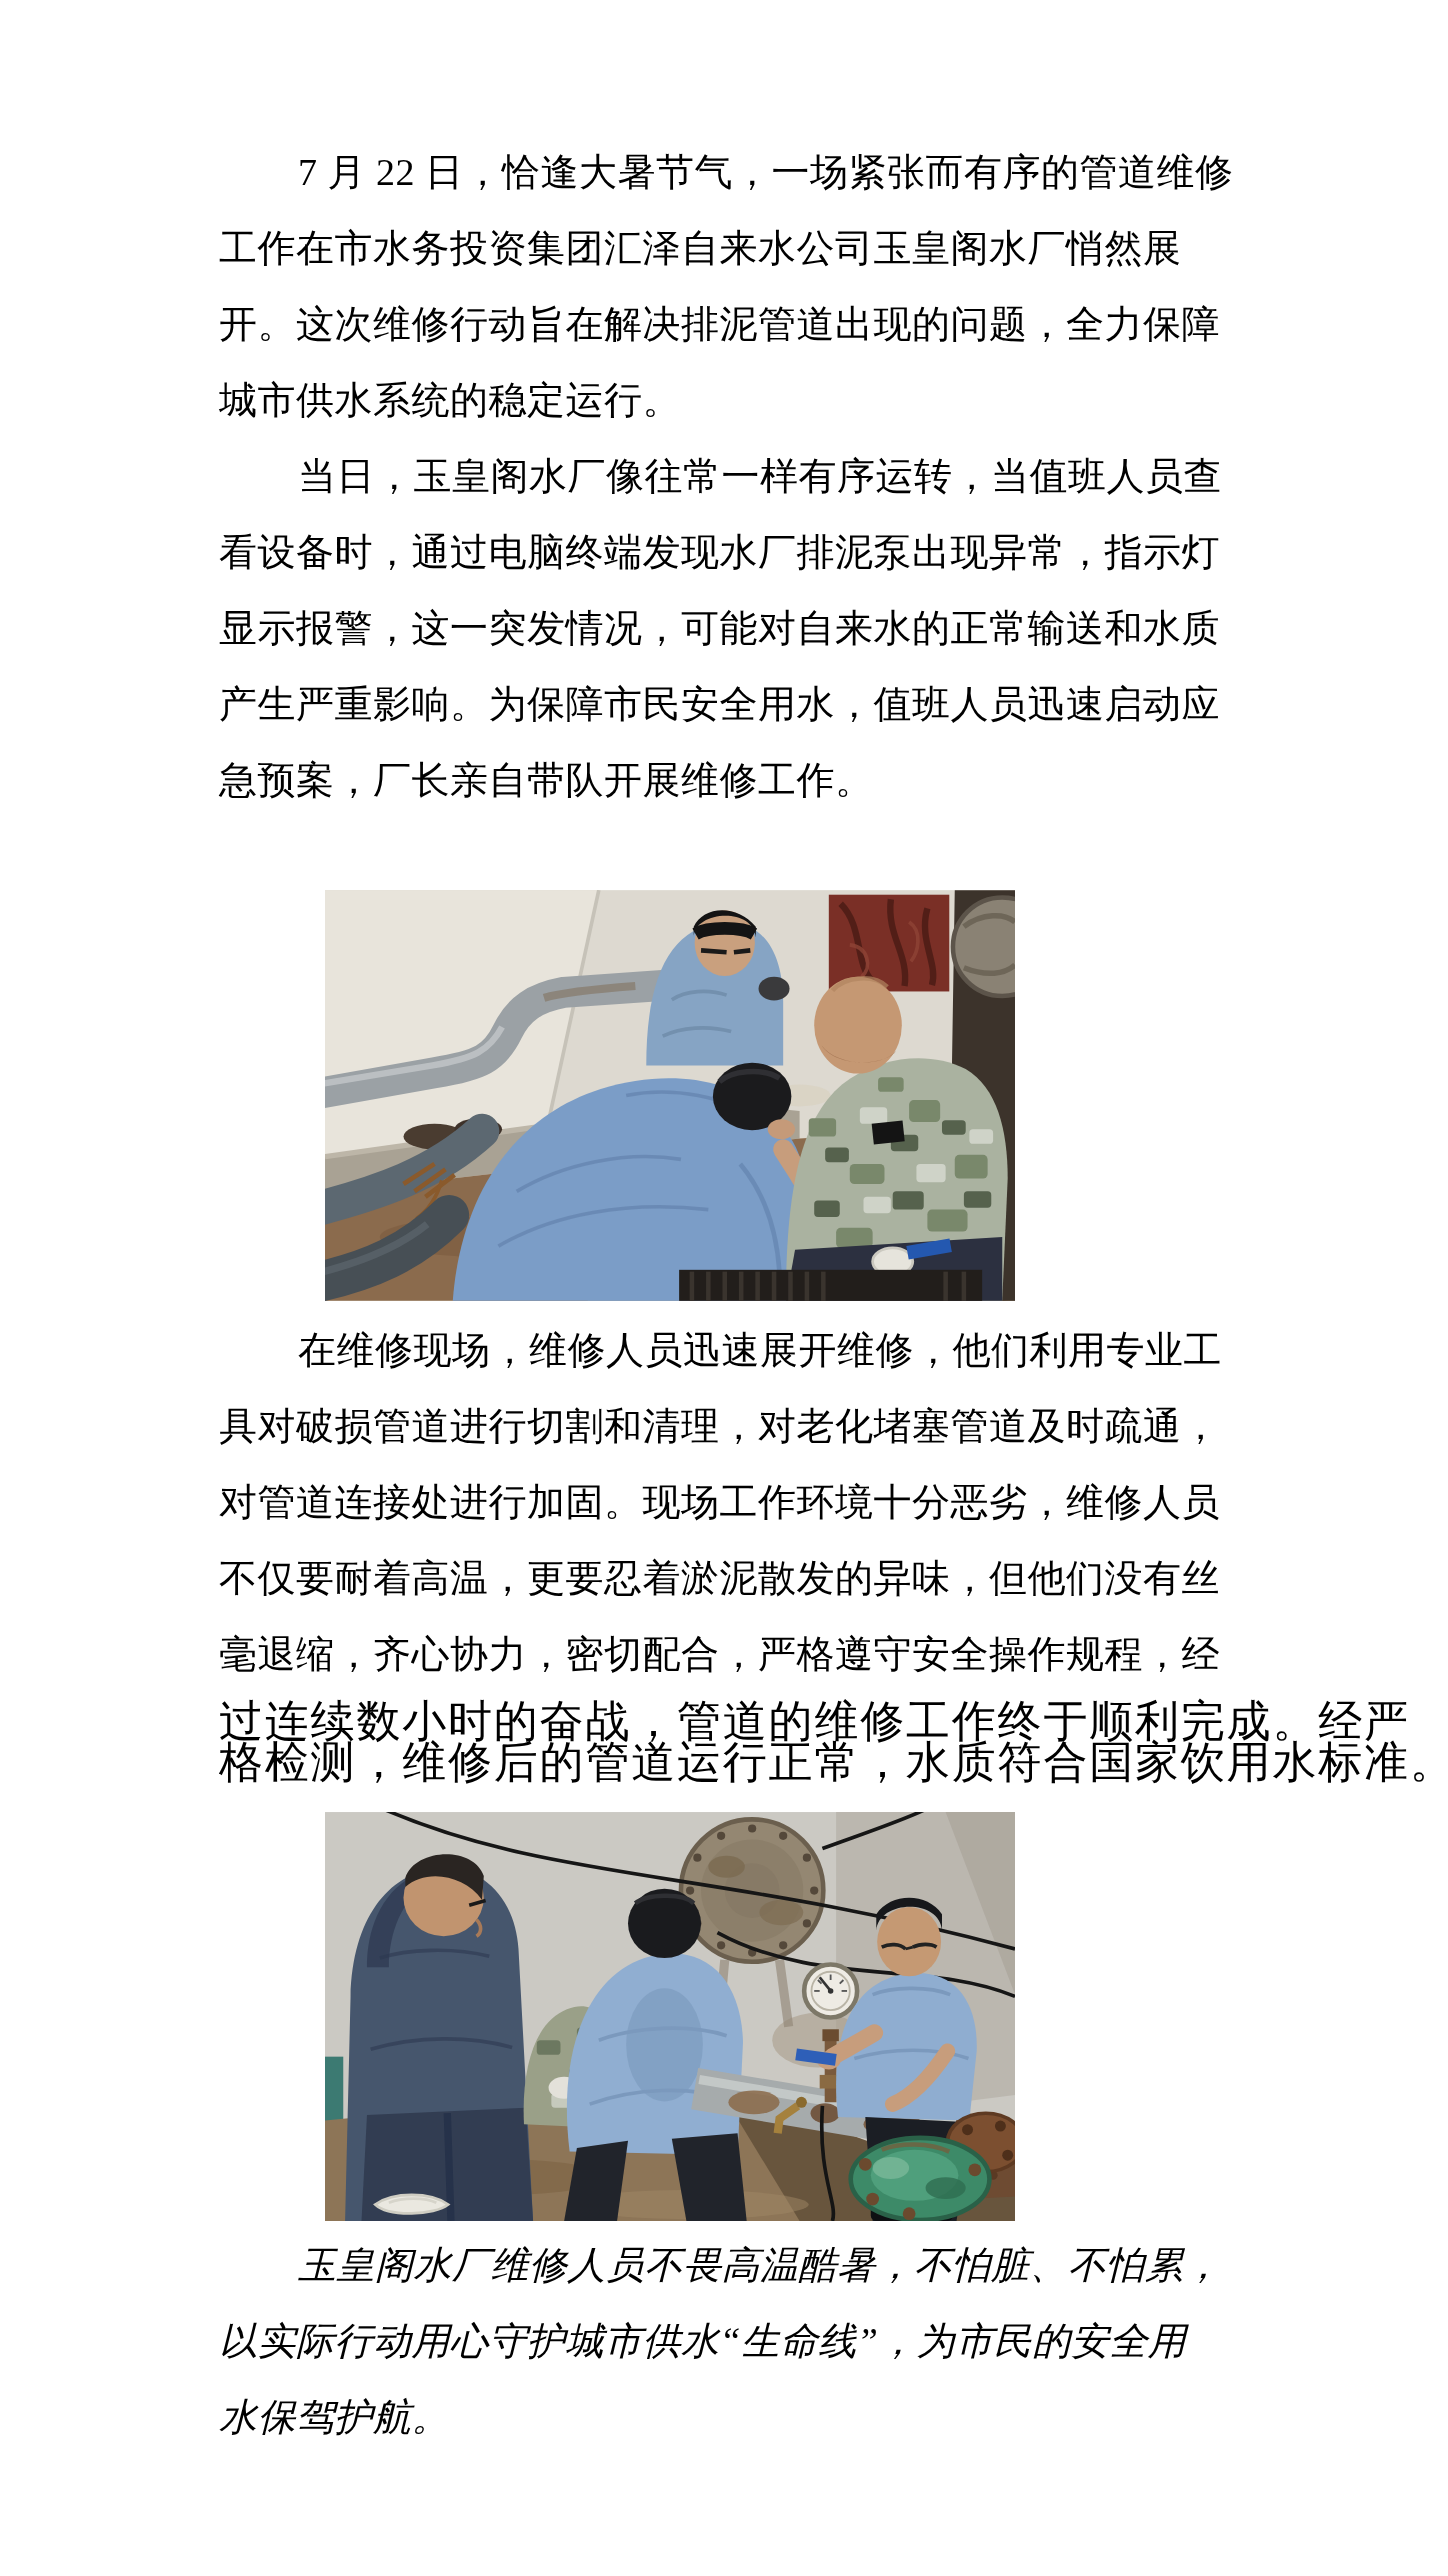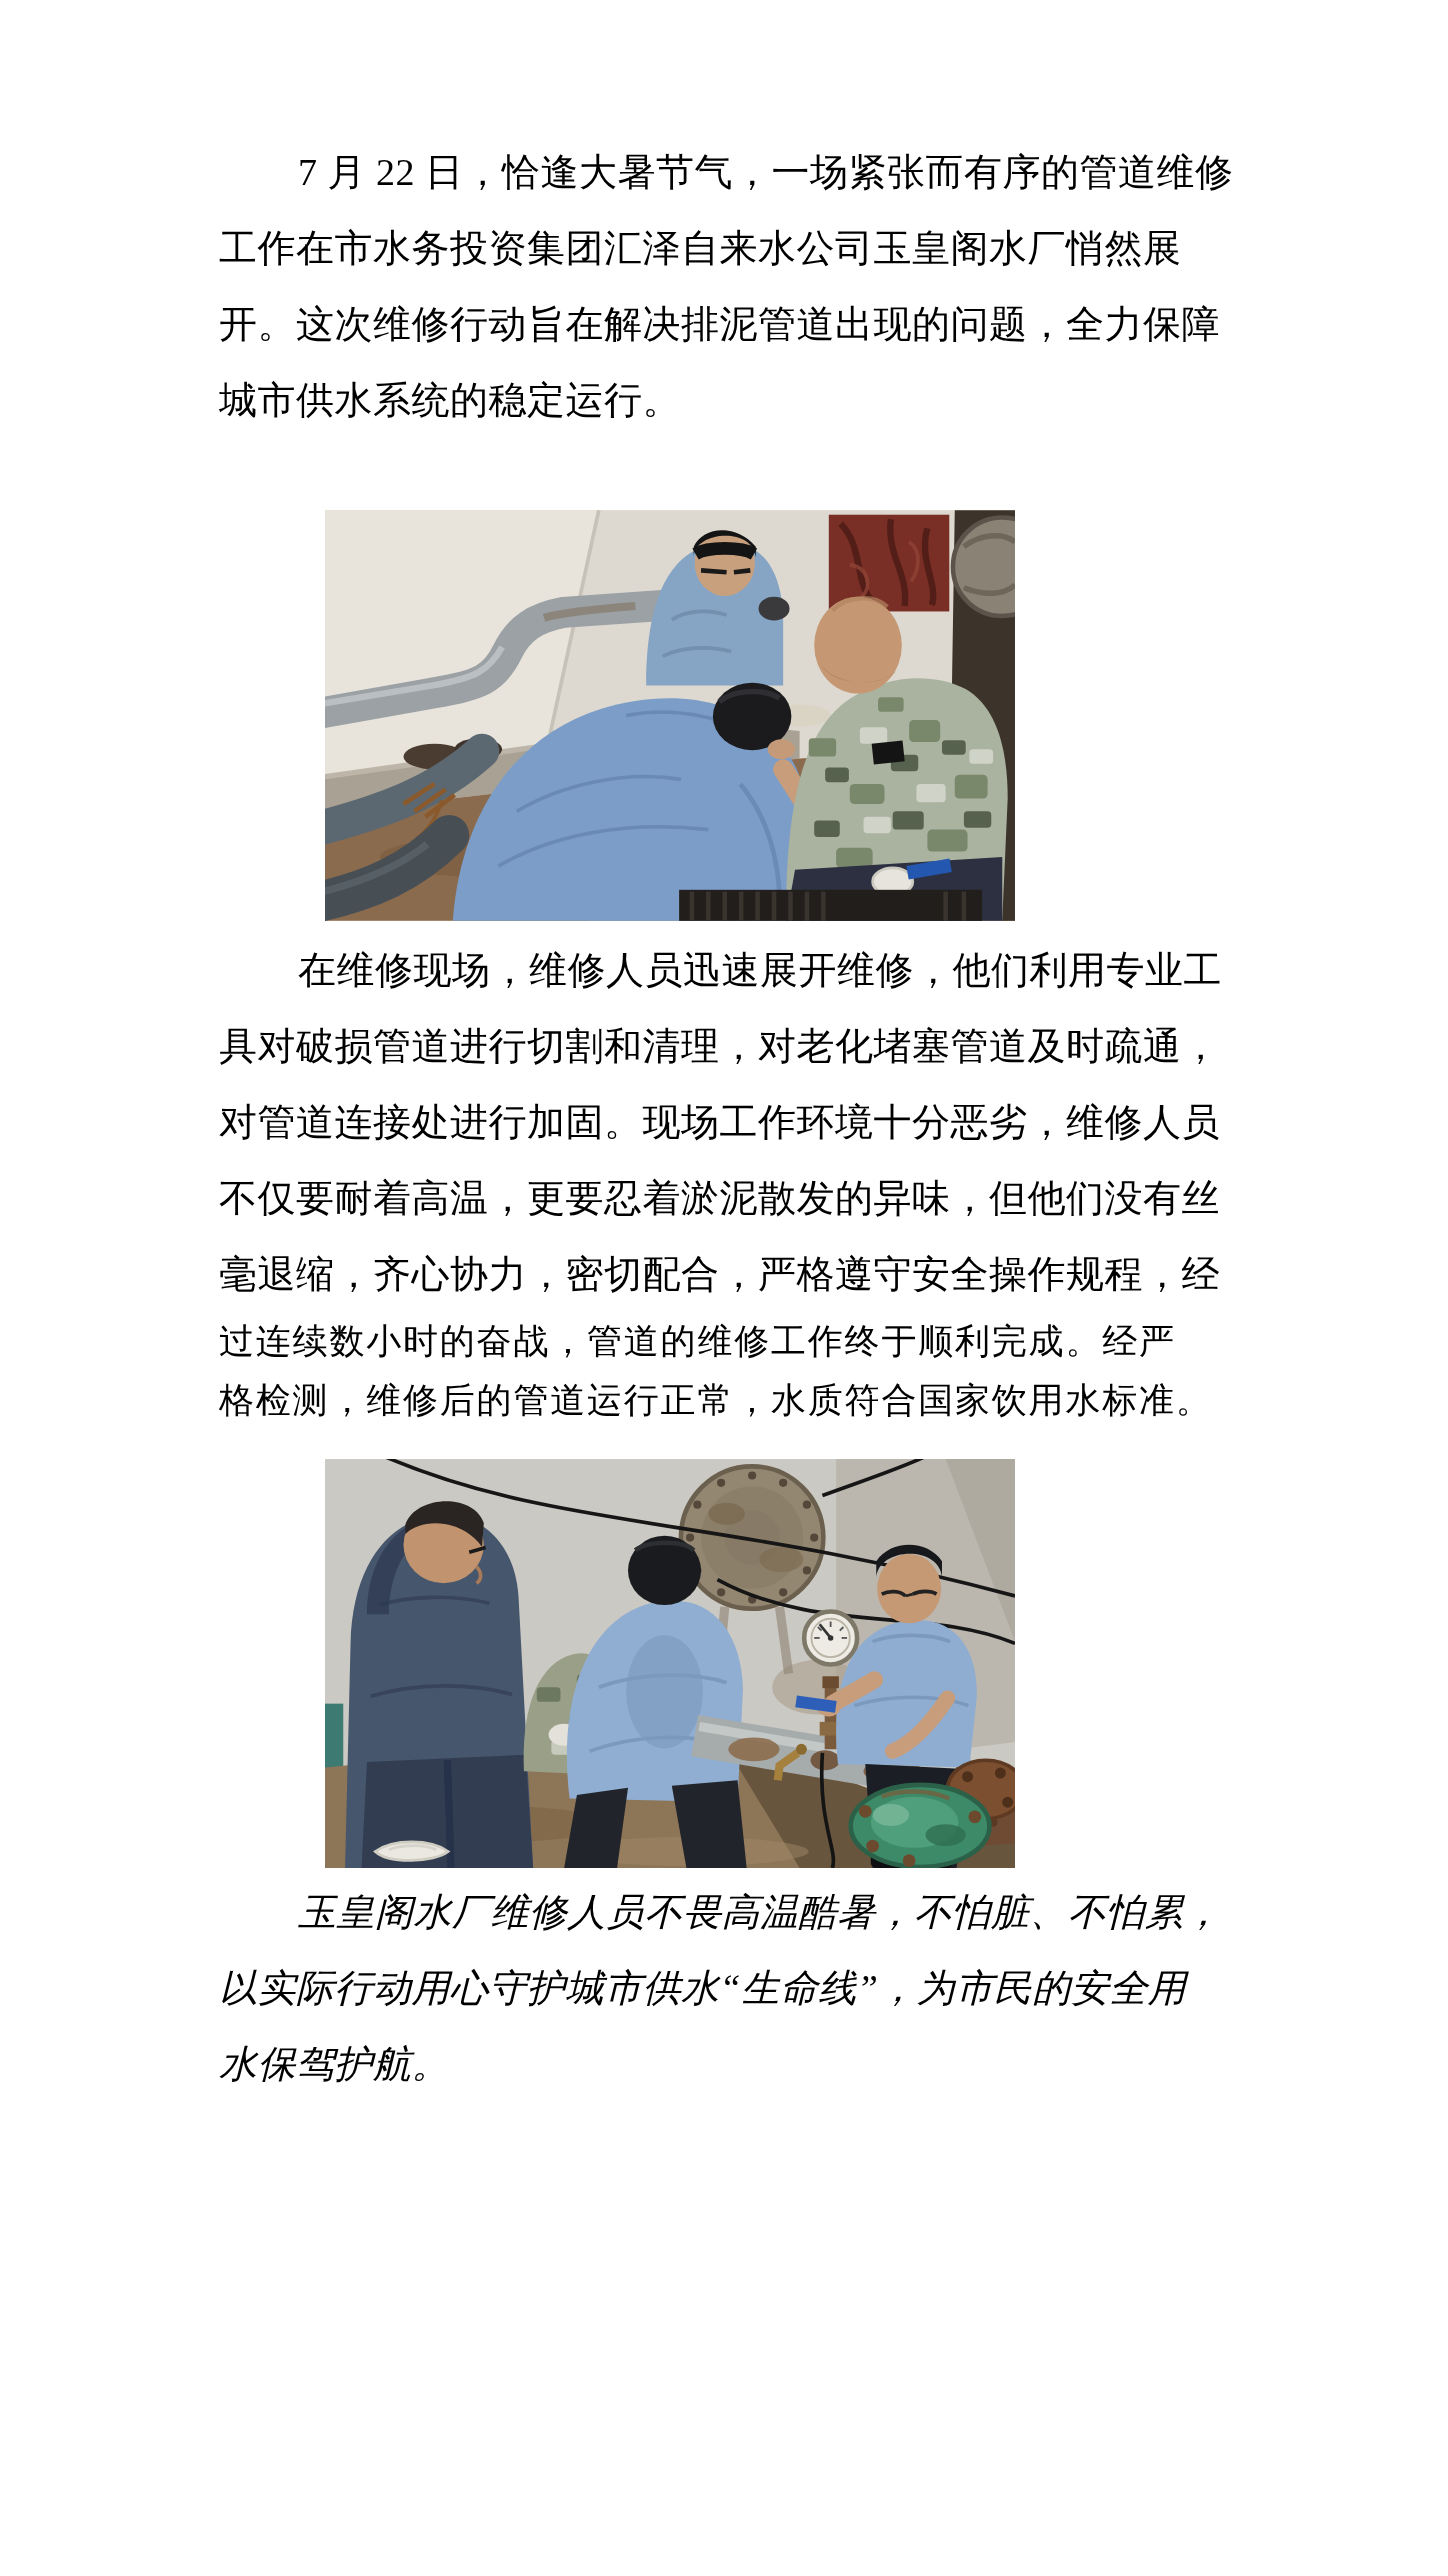--- a/index.html
+++ b/index.html
@@ -2,37 +2,42 @@
 <html style="font-size:14.6px"><head>
 <meta charset="utf-8">
 <style>
   html,body{margin:0;padding:0;background:#ffffff;}
   body{width:1449px;height:2576px;overflow:hidden;position:relative;
        font-family:"Liberation Serif","DejaVu Serif",serif;}
   .page{box-sizing:border-box;width:1449px;height:2576px;
         padding:134px 217px 0 219px;background:#ffffff;}
   .para{font-size:38px;line-height:76px;letter-spacing:0.5px;color:#000;
         white-space:pre;text-indent:79px;margin:0;}
-  .para.tight{font-size:35px;line-height:59px;letter-spacing:1.8px;text-indent:0;}
+  .para.tight{font-size:44px;line-height:41px;letter-spacing:1.8px;text-indent:0;margin-top:9px;}
   .para.p3a{margin-top:11px;}
   .para.p4{margin-top:6.4px;font-style:italic;}
   .photo{display:block;width:690px;margin-left:106px;}
   .photo.one{margin-top:72px;height:411px;}
   .photo.two{margin-top:29px;height:409px;}
   svg{display:block;}
 </style>
 </head>
 <body>
 
 <div class="page">
 
   <div class="para">7 月 22 日，恰逢大暑节气，一场紧张而有序的管道维修
 工作在市水务投资集团汇泽自来水公司玉皇阁水厂悄然展
 开。这次维修行动旨在解决排泥管道出现的问题，全力保障
 城市供水系统的稳定运行。</div>
+  <div class="para no-indent-not">当日，玉皇阁水厂像往常一样有序运转，当值班人员查
+看设备时，通过电脑终端发现水厂排泥泵出现异常，指示灯
+显示报警，这一突发情况，可能对自来水的正常输送和水质
+产生严重影响。为保障市民安全用水，值班人员迅速启动应
+急预案，厂长亲自带队开展维修工作。</div>
 
   <div class="photo one">
     <svg viewBox="0 0 756 450" width="690" height="411">
       <g>
         <rect x="0" y="0" width="756" height="450" fill="#ddd9d0"></rect>
         <polygon points="0,0 300,0 243,262 0,292" fill="#e8e4db"></polygon>
         <path d="M300,0 L243,262" stroke="#c6c2b8" stroke-width="4" fill="none"></path>
         <ellipse cx="430" cy="260" rx="60" ry="18" fill="#d3cdba" opacity="0.7"></ellipse>
         <ellipse cx="520" cy="225" rx="34" ry="12" fill="#d8d2c0" opacity="0.7"></ellipse>
         <polygon points="0,292 243,258 420,232 520,242 520,272 0,332" fill="#a9a294"></polygon>

